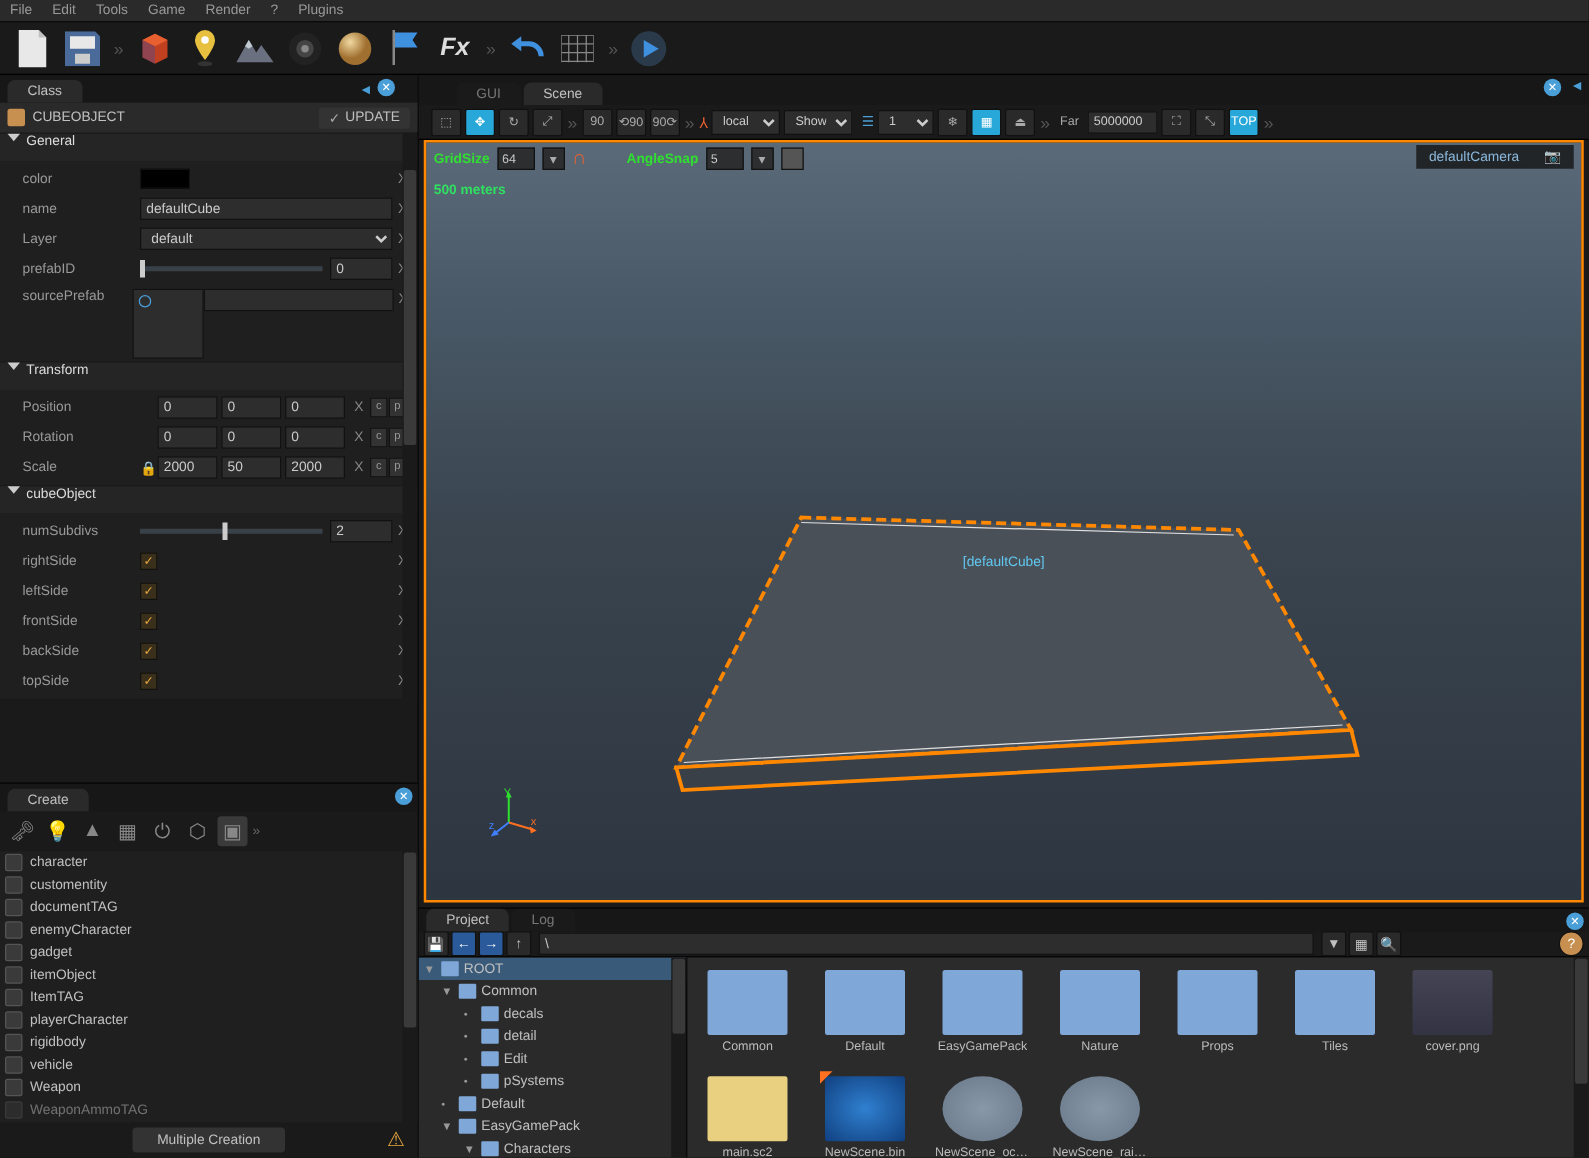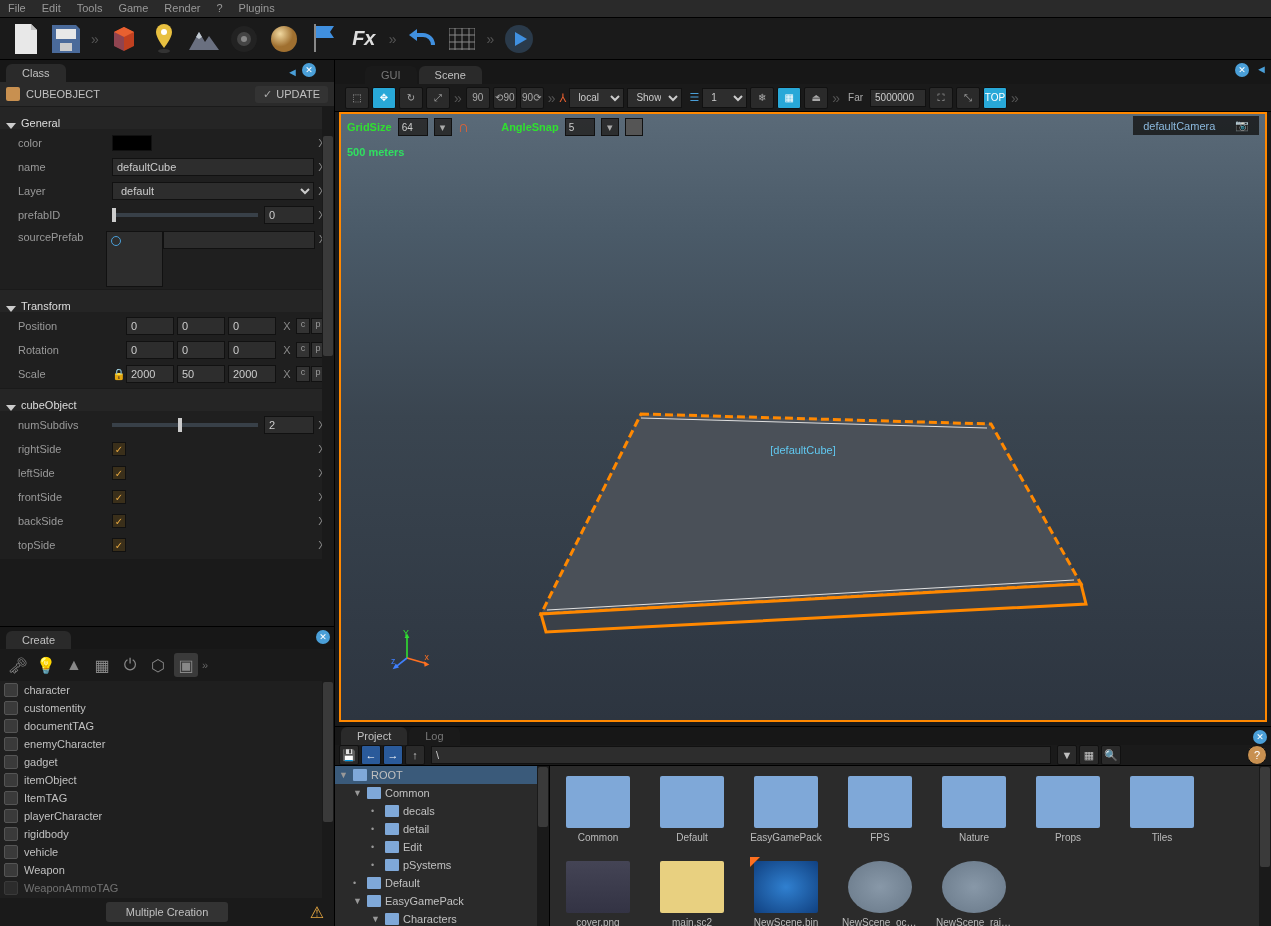--- a/index.html
+++ b/index.html
@@ -20,21 +20,21 @@
 .tab { padding: 3px 16px; background: #2a2a2a; border-radius: 6px 6px 0 0; margin-right: 2px; font-size: 11px; cursor: pointer; }
 .tab.inactive { background: #1a1a1a; color: #777; }
 .tab-close { position: absolute; right: 18px; top: 3px; width: 14px; height: 14px; background: #4a9fd8; border-radius: 50%; display: flex; align-items: center; justify-content: center; color: #fff; font-size: 9px; cursor: pointer; }
 .tab-arrow { position: absolute; right: 2px; top: 3px; color: #4a9fd8; cursor: pointer; }
 
 .object-header { height: 24px; background: #2a2a2a; display: flex; align-items: center; padding: 0 6px; gap: 6px; }
 .obj-icon { width: 14px; height: 14px; background: #c89050; border-radius: 2px; display: inline-block; }
 .update-btn { display: flex; align-items: center; gap: 4px; padding: 2px 8px; background: #333; border-radius: 3px; cursor: pointer; margin-left: auto; }
 .check-icon { color: #aaa; }
 
-.section-bar { height: 22px; background: #252525; display: flex; align-items: flex-end; padding: 0 6px; color: #ddd; cursor: pointer; margin-top: 1px; }
+.section-bar { height: 22px; background: #252525; display: flex; align-items: flex-start; padding: 0 6px; color: #ddd; cursor: pointer; margin-top: 1px; }
 .section-arrow { display: inline-block; width: 0; height: 0; border-left: 5px solid transparent; border-right: 5px solid transparent; border-top: 6px solid #ccc; margin-right: 5px; }
 
 .prop-area { background: #1f1f1f; padding: 2px 0; }
 .prop-row { display: flex; align-items: center; height: 24px; padding: 0 4px; }
 .prop-label { width: 96px; color: #999; font-size: 11px; padding-left: 2px; margin-left: 12px; }
 .prop-input { flex: 1; height: 18px; background: #2d2d2d; border: 1px solid #111; color: #ccc; padding: 0 4px; font-size: 11px; }
 .prop-select { flex: 1; height: 18px; background: #2d2d2d; border: 1px solid #111; color: #ccc; padding: 0 4px; }
 .prop-x { width: 16px; text-align: center; color: #888; cursor: pointer; }
 .color-swatch { width: 40px; height: 16px; background: #000; border: 1px solid #111; }
 .prop-slider { flex: 1; height: 4px; background: #384048; position: relative; margin-right: 6px; }
@@ -574,24 +574,20 @@
           <div class="file-item">
               <div class="file-thumb"></div>
               <span class="file-name">Default</span>
             </div>
           <div class="file-item">
               <div class="file-thumb"></div>
               <span class="file-name">EasyGamePack</span>
             </div>
           <div class="file-item">
               <div class="file-thumb"></div>
-              <span class="file-name">FPS</span>
-            </div>
-          <div class="file-item">
-              <div class="file-thumb"></div>
               <span class="file-name">Nature</span>
             </div>
           <div class="file-item">
               <div class="file-thumb"></div>
               <span class="file-name">Props</span>
             </div>
           <div class="file-item">
               <div class="file-thumb"></div>
               <span class="file-name">Tiles</span>
             </div>

